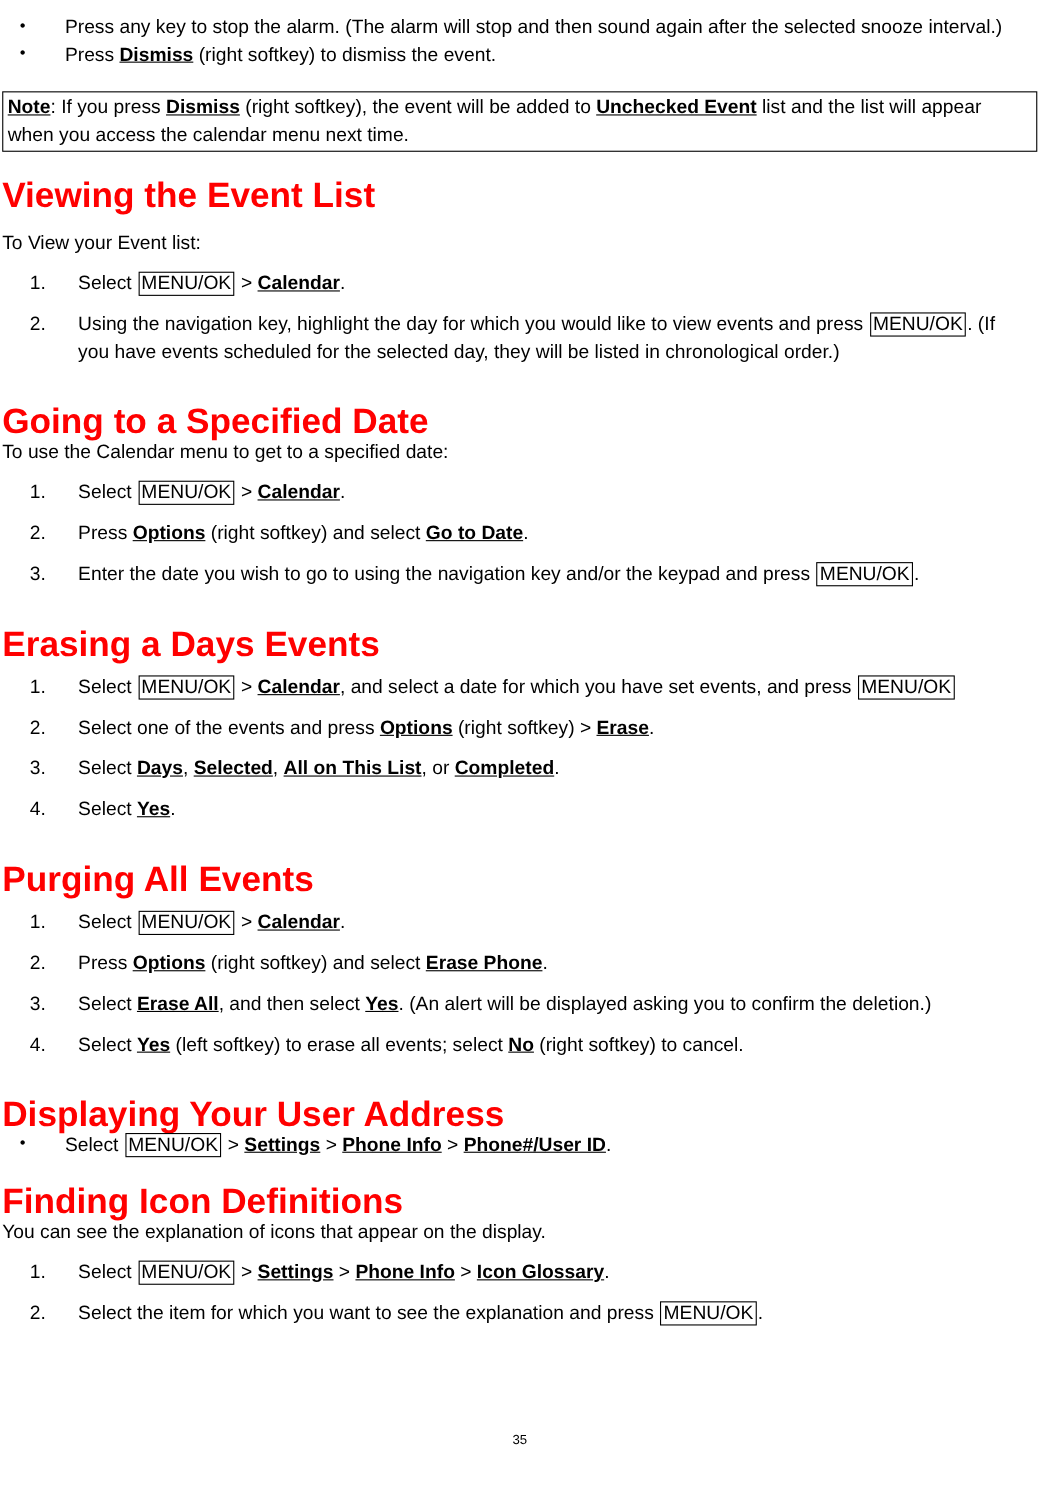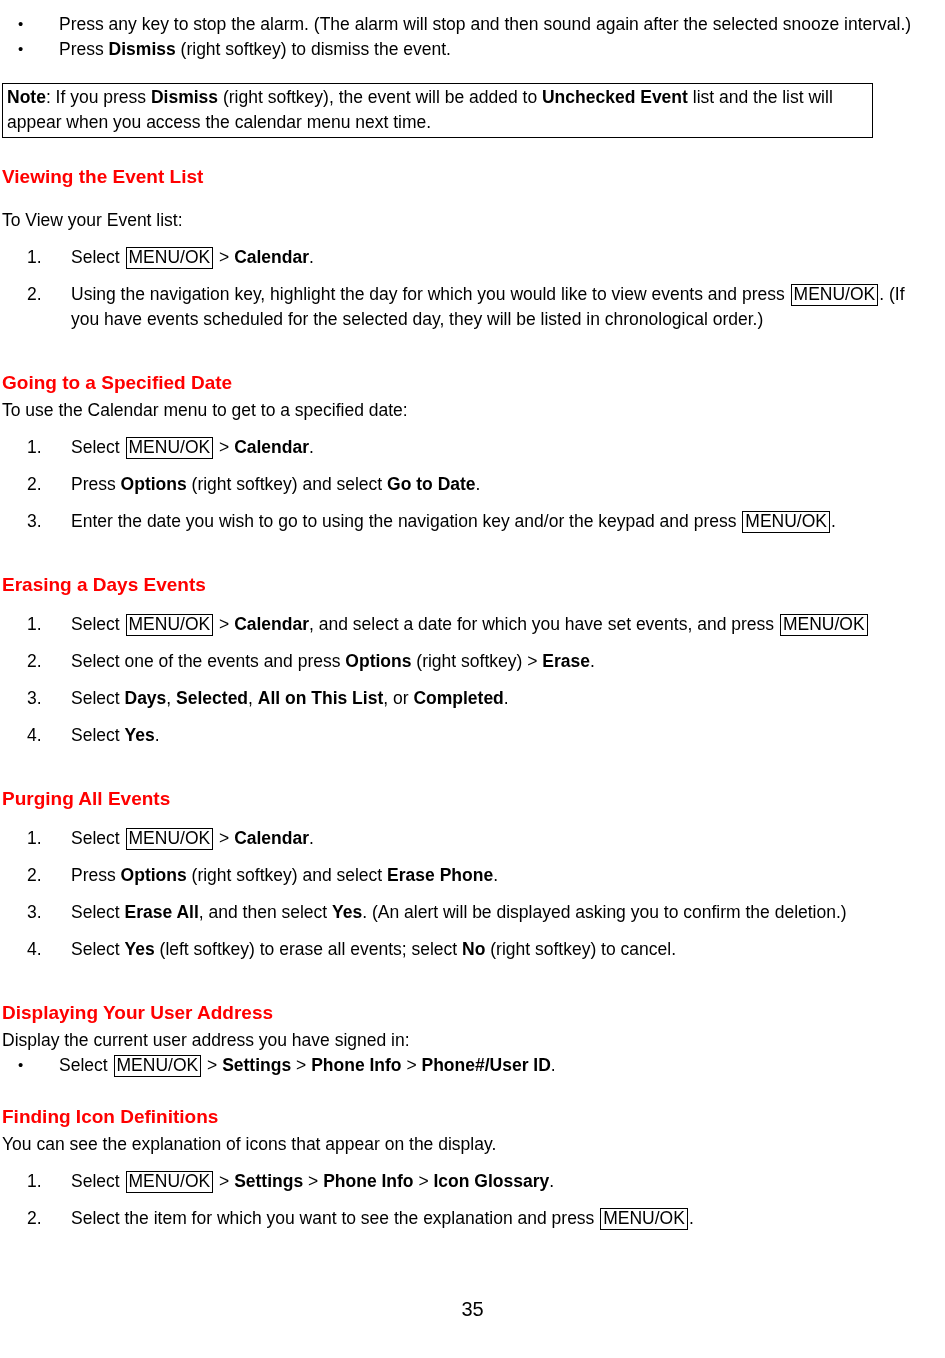--- a/index.html
+++ b/index.html
@@ -65,44 +65,44 @@
     position: absolute;
     left: 13px;
     top: 0;
   }
 
   
   .note-box {
     border: 1px solid #000000;
     box-sizing: border-box;
     margin: 21px 0 0 0;
-    width: 871px;
+    width: 941px;
     padding: 1px 4px 2px 4px;
   }
 
   
   h2.section {
     color: #FF0000;
     font-weight: bold;
-    font-size: 19px;
+    font-size: 32px;
     line-height: 30px;
     margin: 0;
     padding: 0;
     font-family: "Liberation Sans", sans-serif;
   }
 
   .subhead {
     font-weight: normal;
     margin: 0;
   }
   .plainline {
     margin: 0;
   }
 
-  b, strong { font-weight: bold; }
+  b, strong { font-weight: bold; text-decoration: underline; }
 
   
   .key {
     border: 1px solid #000000;
     padding: 0px 2px 1px 2px;
     font-weight: normal;
     white-space: nowrap;
     line-height: 19px;
     display: inline-block;
     margin: 0 1px;
@@ -110,21 +110,21 @@
 
   .sp-lg { height: 24px; }
   .sp-md { height: 16px; }
 
   .page-number {
     position: absolute;
     left: 0;
     right: 0;
     top: 1297px;
     text-align: center;
-    font-size: 20px;
+    font-size: 12px;
   }
 </style>
 </head>
 <body>
 
 <div class="page">
 
   <ul class="bullets">
     <li><span>Press any key to stop the alarm. (The alarm will stop and then sound again after the selected snooze interval.)</span></li>
     <li><span>Press </span><b>Dismiss</b><span> (right softkey) to dismiss the event.</span></li>
@@ -170,21 +170,20 @@
   <ol class="steps">
     <li><span>Select </span><span class="key">MENU/OK</span><span> &gt; </span><b>Calendar</b><span>.</span></li>
     <li><span>Press </span><b>Options</b><span> (right softkey) and select </span><b>Erase Phone</b><span>.</span></li>
     <li><span>Select </span><b>Erase All</b><span>, and then select </span><b>Yes</b><span>. (An alert will be displayed asking you to confirm the deletion.)</span></li>
     <li><span>Select </span><b>Yes</b><span> (left softkey) to erase all events; select </span><b>No</b><span> (right softkey) to cancel.</span></li>
   </ol>
 
   <div class="sp-lg"></div>
 
   <h2 class="section">Displaying Your User Address</h2>
-  <div class="plainline">Display the current user address you have signed in:</div>
   <ul class="bullets">
     <li><span>Select </span><span class="key">MENU/OK</span><span> &gt; </span><b>Settings</b><span> &gt; </span><b>Phone Info</b><span> &gt; </span><b>Phone#/User ID</b><span>.</span></li>
   </ul>
 
   <div class="sp-lg"></div>
 
   <h2 class="section">Finding Icon Definitions</h2>
   <div class="plainline">You can see the explanation of icons that appear on the display.</div>
   <ol class="steps">
     <li><span>Select </span><span class="key">MENU/OK</span><span> &gt; </span><b>Settings</b><span> &gt; </span><b>Phone Info</b><span> &gt; </span><b>Icon Glossary</b><span>.</span></li>

